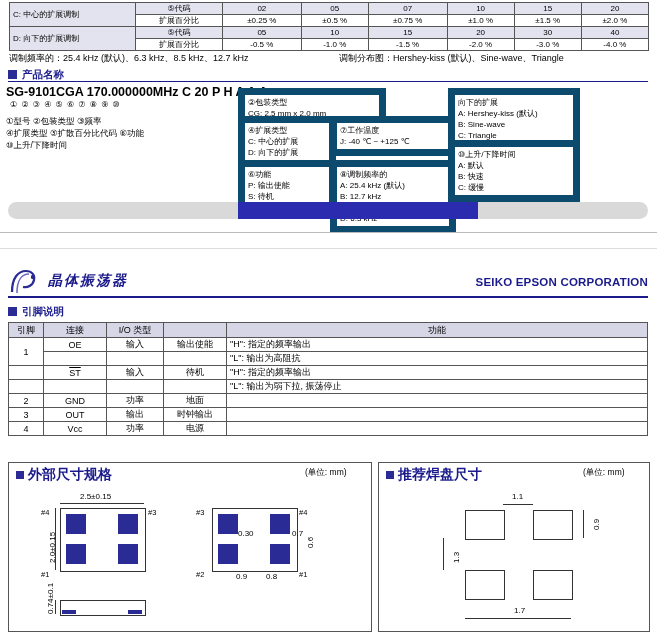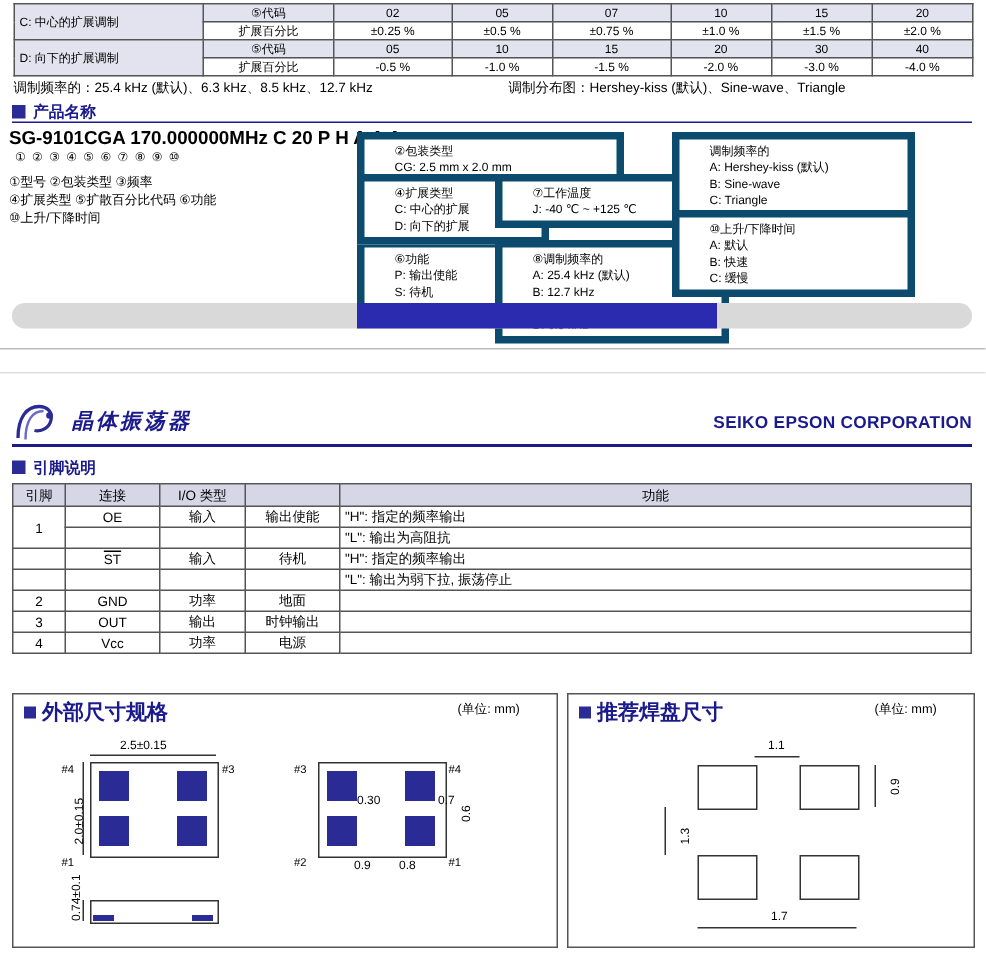--- a/index.html
+++ b/index.html
@@ -26,21 +26,21 @@
   
   .sec-head{position:absolute;font-size:10.5px;font-weight:bold;color:#1a1a8c;}
   .sec-head .sq{display:inline-block;width:9px;height:9px;background:#2b2b96;margin-right:5px;vertical-align:-1px;}
 
   
   #pn{position:absolute;left:6px;top:85px;width:230px;}
   #pn .pnline{font-size:12.5px;font-weight:bold;letter-spacing:0px;white-space:nowrap;}
   #pn .marks{font-size:8px;letter-spacing:1px;margin-top:1px;margin-left:4px;}
   #pn .legend{font-size:8.5px;line-height:12px;margin-top:6px;}
 
-  .descbox{position:absolute;border:5px solid #0c4a6e;font-size:8px;line-height:11px;padding:2px 20px;background:#fff;}
+  .descbox{position:absolute;border:7px solid #0c4a6e;font-size:8px;line-height:11px;padding:2px 3px;background:#fff;}
   .descbox .t{font-weight:normal;}
 
   
   #pill{position:absolute;left:8px;top:202px;width:640px;height:17px;background:#d9d9d9;border-radius:9px;}
   #pill .fill{position:absolute;left:230px;top:0;width:240px;height:17px;background:#2b2bb0;}
 
   .hr{position:absolute;left:0;width:657px;height:1px;background:#bbb;}
 
   
   #logo-wrap{position:absolute;left:8px;top:268px;width:640px;height:30px;}
@@ -151,21 +151,21 @@
     <div>J: -40 ℃ ~ +125 ℃</div>
   </div>
   <div class="descbox" style="left:330px;top:160px;width:106px;">
     <div class="t">⑧调制频率的</div>
     <div>A: 25.4 kHz (默认)</div>
     <div>B: 12.7 kHz</div>
     <div>C: 8.5 kHz</div>
     <div>D: 6.3 kHz</div>
   </div>
   <div class="descbox" style="left:448px;top:88px;width:112px;">
-    <div class="t">调制频率的</div>
+    <div class="t">向下的扩展</div>
     <div>A: Hershey-kiss (默认)</div>
     <div>B: Sine-wave</div>
     <div>C: Triangle</div>
   </div>
   <div class="descbox" style="left:448px;top:140px;width:112px;">
     <div class="t">⑩上升/下降时间</div>
     <div>A: 默认</div>
     <div>B: 快速</div>
     <div>C: 缓慢</div>
   </div>

